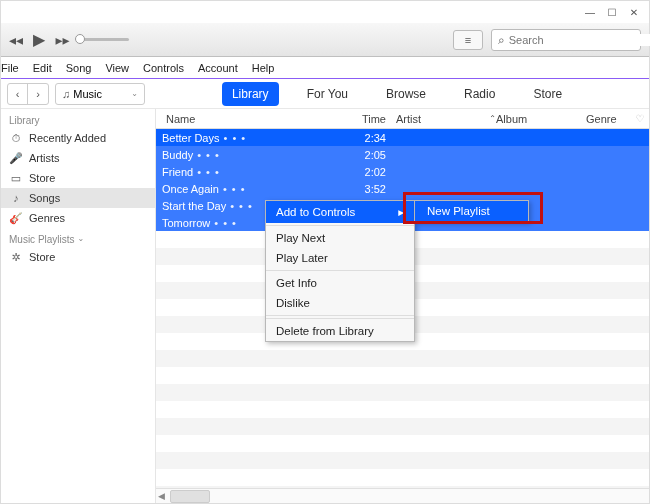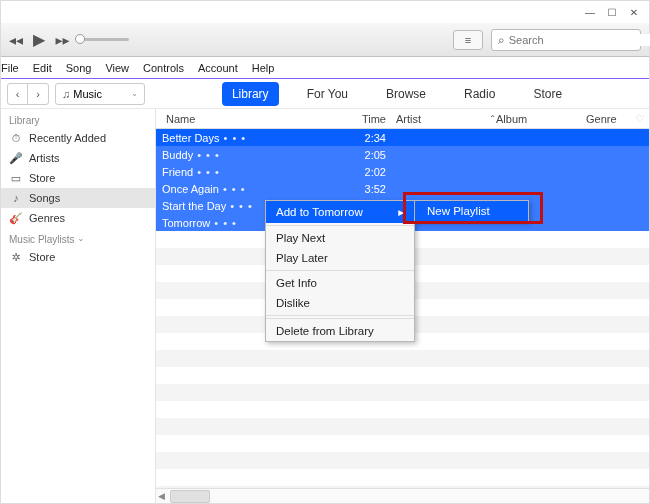--- a/index.html
+++ b/index.html
@@ -287,21 +287,21 @@
       <div class="hscroll">
         <span class="arrow" style="margin-left:2px;">◀</span>
         <div class="thumb" style="left:14px;"></div>
       </div>
     </div>
   </div>
 </div>
 
 <div class="ctxmenu">
   <div class="cm-item hi">
-    <span>Add to Tomorrow</span>
+    <span>Add to Controls</span>
     <span>▸</span>
   </div>
   <div class="cm-sep"></div>
   <div class="cm-item">Play Next</div>
   <div class="cm-item">Play Later</div>
   <div class="cm-sep"></div>
   <div class="cm-item">Get Info</div>
   <div class="cm-item">Dislike</div>
   <div class="cm-sep"></div>
   <div class="cm-sep"></div>

